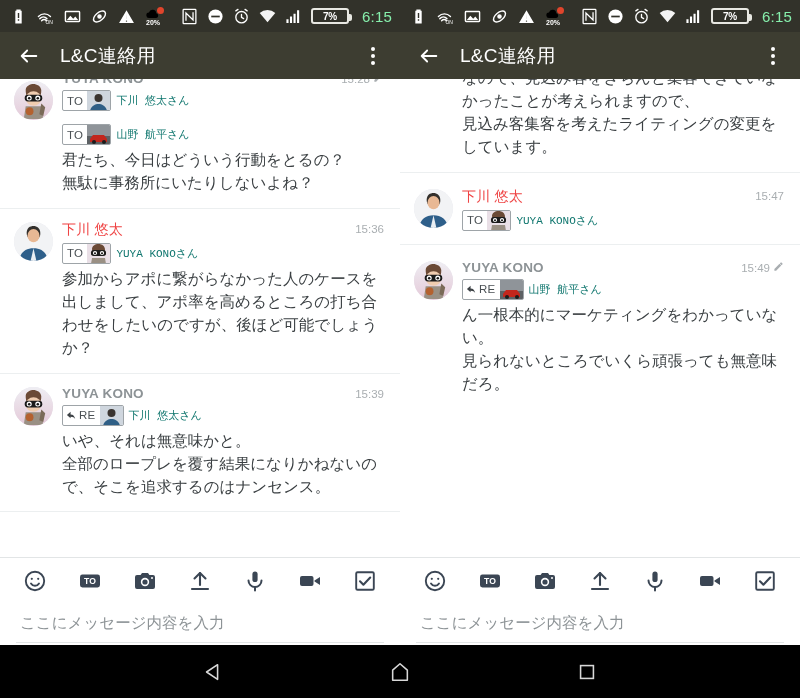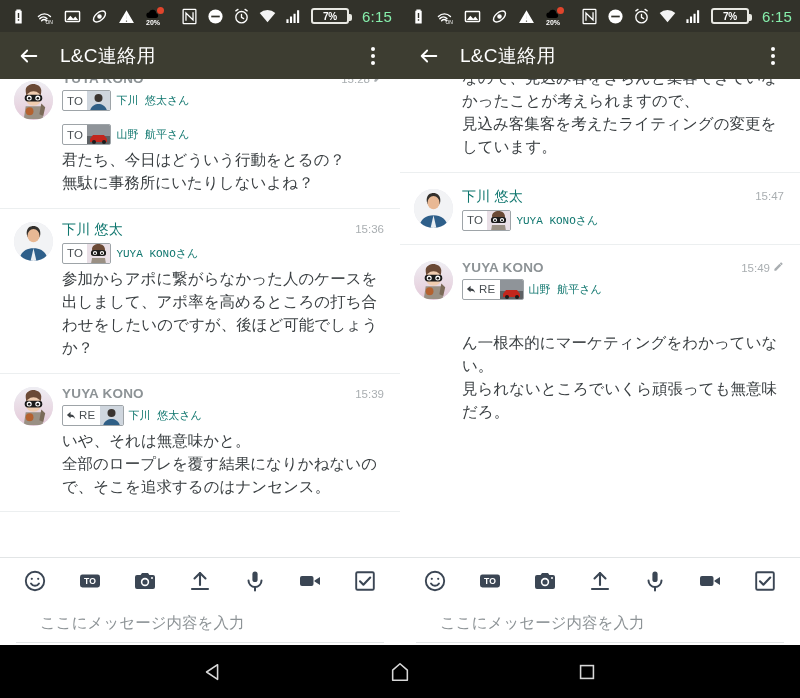--- a/index.html
+++ b/index.html
@@ -61,21 +61,21 @@
   .avatar-col { width: 48px; flex: 0 0 48px; }
   .avatar {
     width: 39px; height: 39px; border-radius: 50%; overflow: hidden;
     position: relative; background: #e8e8ef; margin-top: 2px;
   }
   .avatar svg { display: block; width: 100%; height: 100%; }
   .body-col { flex: 1; min-width: 0; padding-right: 2px; }
   .name-row { display: flex; align-items: flex-start; }
   .sender { font-size: 13.5px; color: #8d9396; font-weight: bold; letter-spacing: .2px;
             flex: 1; padding-top: 1px; }
-  .sender.jp { font-weight: normal; font-size: 14px; color: #0f766e; }
+  .sender.jp { font-weight: normal; font-size: 14px; color: #ef4444; }
   .time { font-size: 11.5px; color: #a9aeb1; white-space: nowrap; padding-top: 3px; }
   .pencil { width: 11px; height: 11px; margin-left: 3px; display: inline-block;
             vertical-align: -1px; color: #a9aeb1; }
   .pencil svg { display: block; width: 100%; height: 100%; }
   .time-wrap { display: flex; align-items: center; }
 
   .tobadge {
     display: inline-flex; align-items: center; border: 1px solid #9ea4a8;
     border-radius: 2px; height: 21px; overflow: hidden; background: #fff;
     vertical-align: middle; margin-right: 5px;
@@ -83,35 +83,35 @@
   .tobadge .lbl { font-size: 11.5px; color: #4a5054; padding: 0 4px;
                   font-weight: 500; letter-spacing: .3px; }
   .tobadge .relbl { display: flex; align-items: center; padding: 0 4px 0 3px; gap: 2px; }
   .tobadge .relbl svg { width: 11px; height: 11px; display: block; color: #3d4246; }
   .tobadge .thumb { width: 23px; height: 21px; display: block; }
   .tobadge .thumb svg { width: 100%; height: 100%; display: block; }
   .to-line { display: flex; align-items: center; margin-top: 4px; }
   .to-name { font-size: 11px; color: #0f766e; font-family: Liberation Mono, monospace; }
   .text { font-size: 15.5px; color: #3b4043; line-height: 1.48; margin-top: 4px;
           white-space: pre-wrap; word-break: break-all; }
-  .text.gap { margin-top: 32px; }
+  .text.gap { margin-top: 4px; }
 
   
   .composer { flex: 0 0 88px; background: #fff; border-top: 1px solid #e2e5e6;
               padding: 0 16px; }
   .tools { display: flex; align-items: center; justify-content: space-between;
            height: 45px; padding: 0 4px; }
   .tool { width: 30px; height: 30px; display: flex; align-items: center;
           justify-content: center; color: #3b4654; }
   .tool svg { display: block; width: 24px; height: 24px; }
   .inputwrap { border-bottom: 1px solid #e2e5e6; height: 40px; display: flex;
                align-items: center; padding: 0 4px; }
   .inputwrap input {
     border: 0; outline: 0; width: 100%; font-size: 15.5px; color: #3b4043;
-    font-family: "Liberation Sans", "DejaVu Sans", sans-serif; background: transparent; margin-left: 20px;
+    font-family: "Liberation Sans", "DejaVu Sans", sans-serif; background: transparent;
   }
   .inputwrap input::placeholder { color: #8d9396; }
 
   
   .navbar { height: 53px; background: #000; display: flex; align-items: center;
             justify-content: space-around; padding: 0 120px; }
   .nav-btn { width: 46px; height: 46px; display: flex; align-items: center;
              justify-content: center; color: #d8d8d8; }
   .nav-btn svg { display: block; width: 22px; height: 22px; }
 </style>

